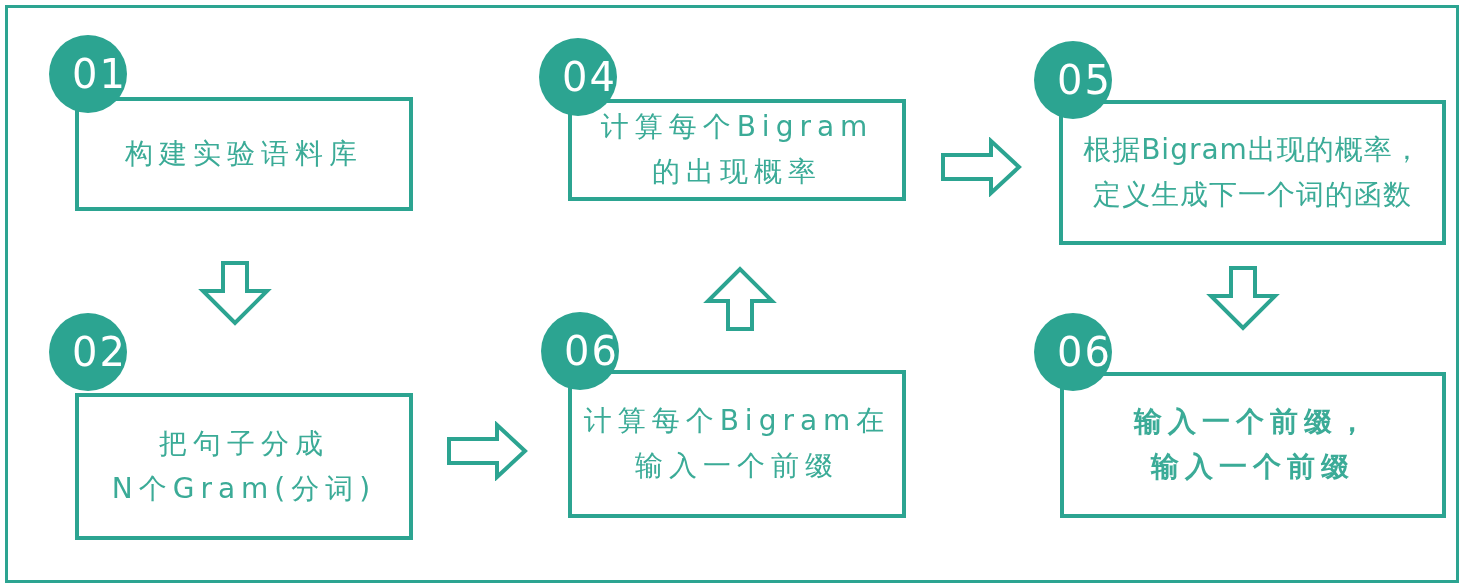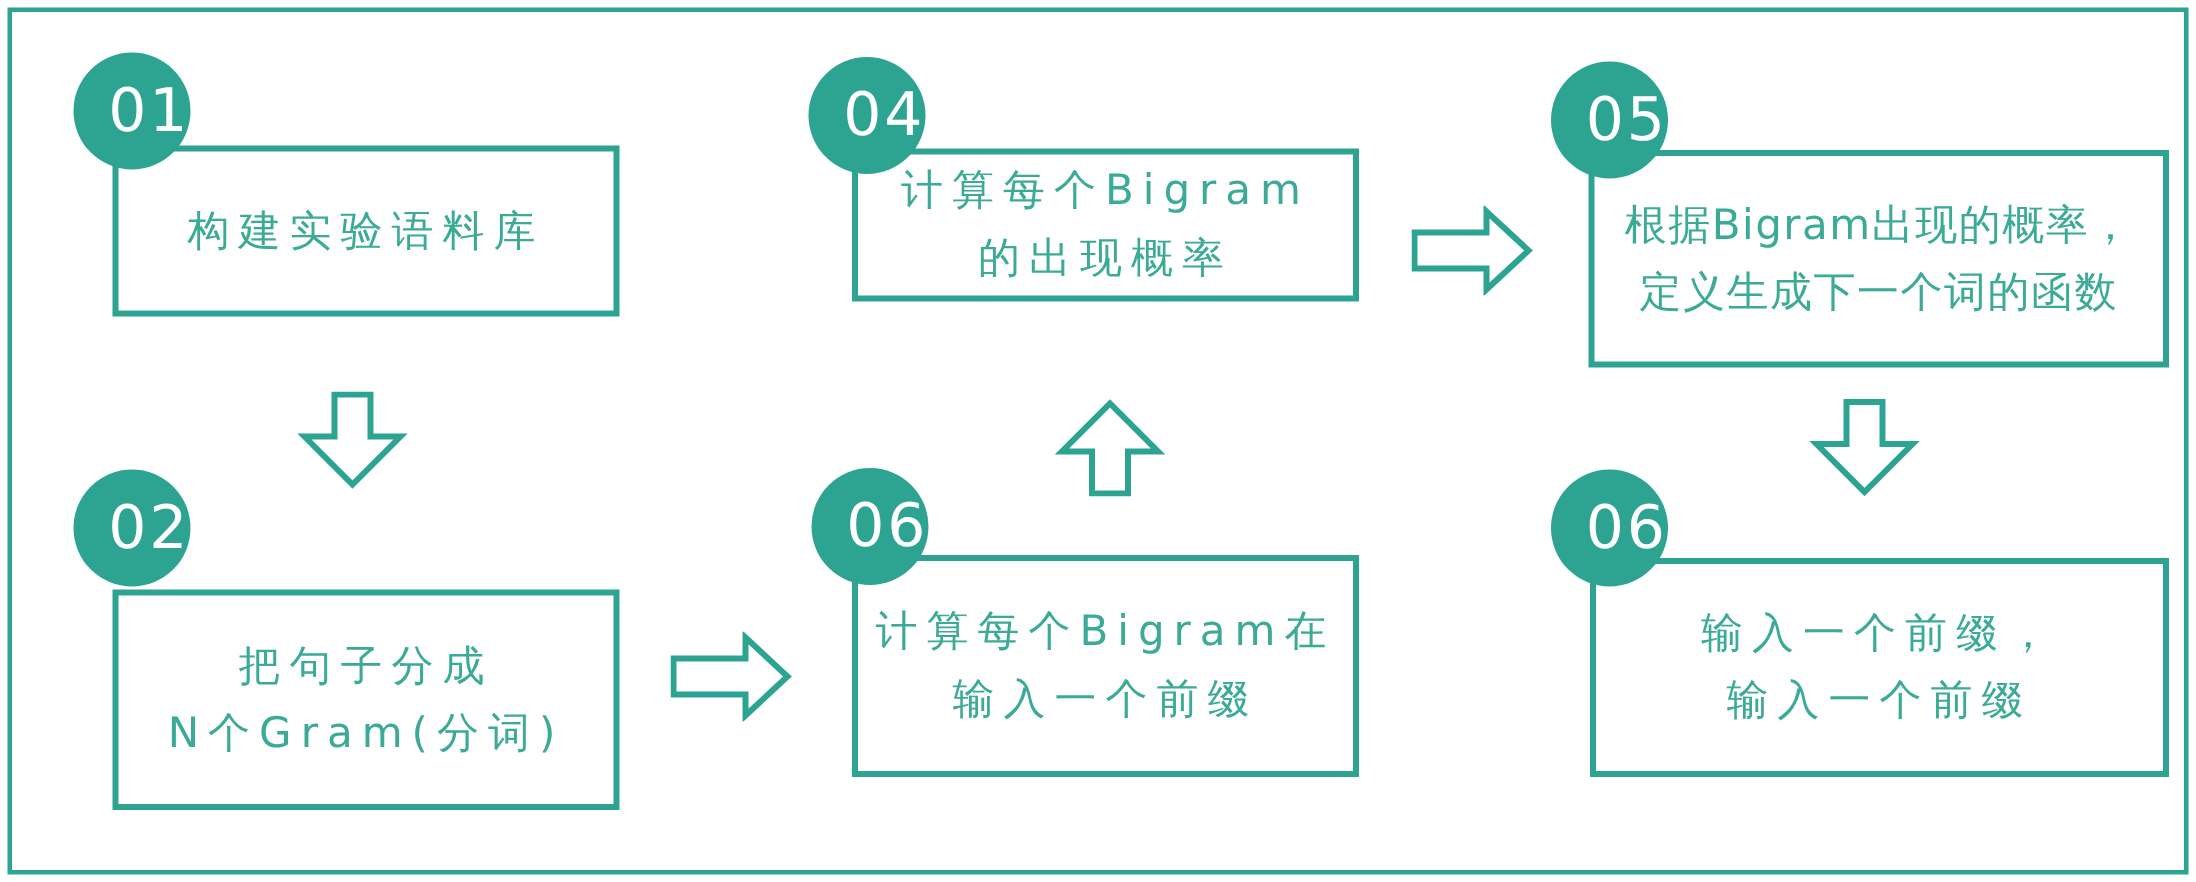--- a/index.html
+++ b/index.html
@@ -73,21 +73,21 @@
     <span>06</span>
   </div>
   <div class="box" style="left:568px;top:370px;width:338px;height:148px;">
     <span class="line">计算每个Bigram在</span>
     <span class="line">输入一个前缀</span>
   </div>
 
   <div class="badge" style="left:1034px;top:313px;">
     <span>06</span>
   </div>
-  <div class="box" style="left:1060px;top:372px;width:386px;height:146px;">
+  <div class="box" style="left:1060px;top:372px;width:386px;height:146px;font-weight:bold;">
     <span class="line">输入一个前缀，</span>
     <span class="line">输入一个前缀</span>
   </div>
 
   <div class="arrow" style="left:197px;top:261px;">
     <svg width="76" height="68" viewBox="0 0 76 68">
       <polygon points="26,2 50,2 50,30 70,30 38,62 6,30 26,30" fill="#ffffff" stroke="currentColor" stroke-width="4"></polygon>
     </svg>
   </div>
 

